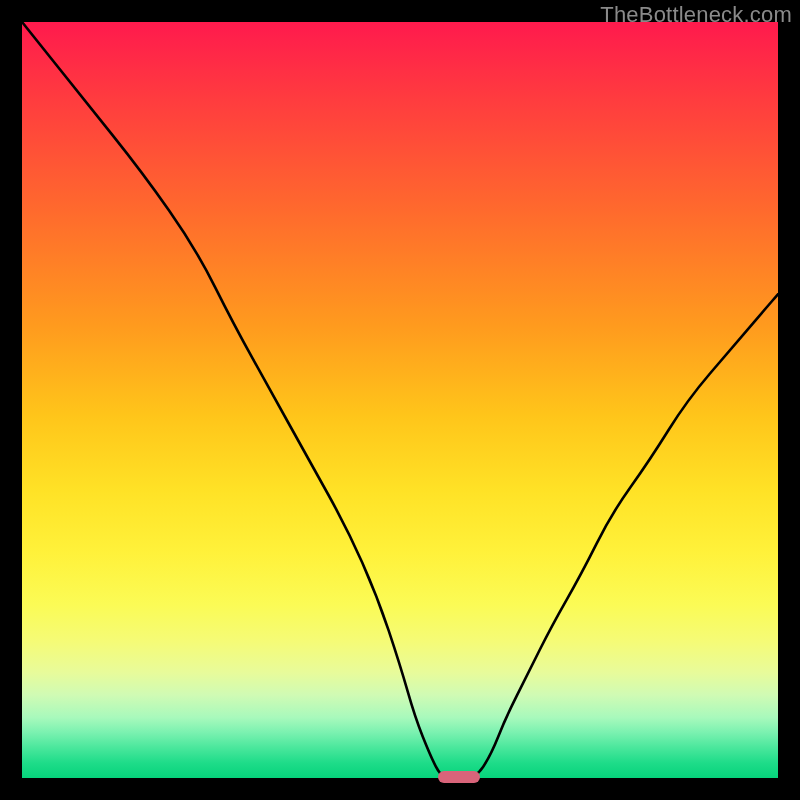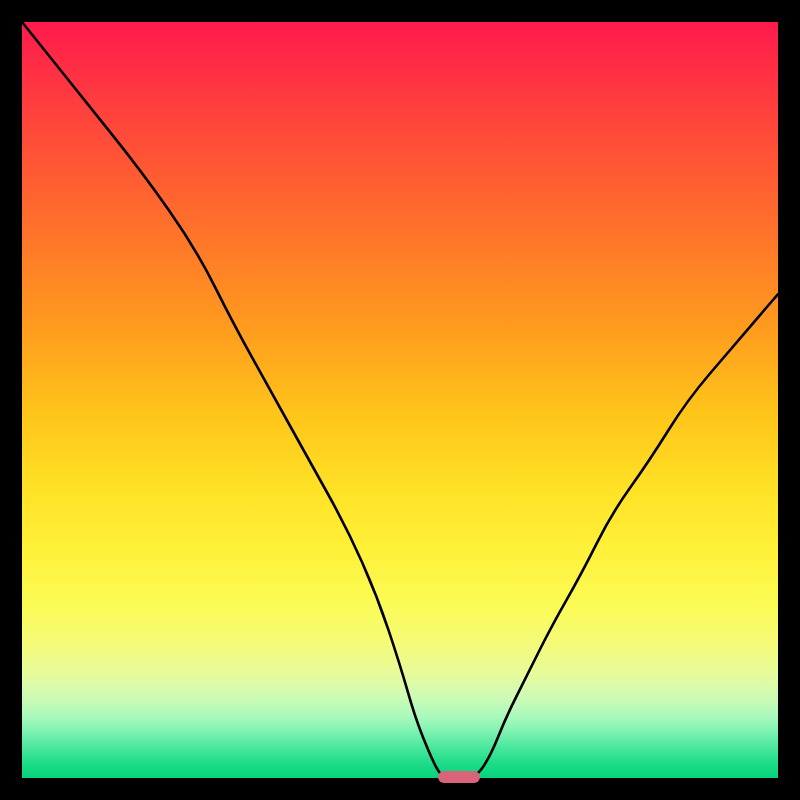--- a/index.html
+++ b/index.html
@@ -76,14 +76,15 @@
   <div class="plot-area">
 
     <svg class="curve" viewBox="0 0 756 756" preserveAspectRatio="none">
       <path id="curve-path" fill="none" stroke="#000" stroke-width="2.6" stroke-linejoin="round" stroke-linecap="round" d="M 0.0 0.0 Q 0.0 0.0 30.2 37.8 Q 60.5 75.6 90.7 113.4 Q 121.0 151.2 147.4 189.0 Q 173.9 226.8 192.8 264.6 Q 211.7 302.4 230.6 336.4 Q 249.5 370.4 268.4 404.5 Q 287.3 438.5 306.2 472.5 Q 325.1 506.5 340.2 540.5 Q 355.3 574.6 366.7 608.6 Q 378.0 642.6 385.6 669.1 Q 393.1 695.5 400.7 714.4 Q 408.2 733.3 413.9 744.7 Q 419.6 756.0 427.1 756.0 Q 434.7 756.0 444.1 756.0 Q 453.6 756.0 461.2 744.7 Q 468.7 733.3 476.3 714.4 Q 483.8 695.5 495.2 672.8 Q 506.5 650.2 517.9 627.5 Q 529.2 604.8 544.3 578.3 Q 559.4 551.9 574.6 521.6 Q 589.7 491.4 608.6 464.9 Q 627.5 438.5 646.4 408.2 Q 665.3 378.0 688.0 351.5 Q 710.6 325.1 733.3 298.6 T 756.0 272.2"></path>
     </svg>
 
     <div class="marker" id="min-marker" style="left: 415.58px; width: 42.02px; bottom: -5px; background: rgb(217, 100, 122);"></div>
 
   </div>
 
+  <div class="watermark">TheBottleneck.com</div>
 
 </div>
 
 </body></html>

